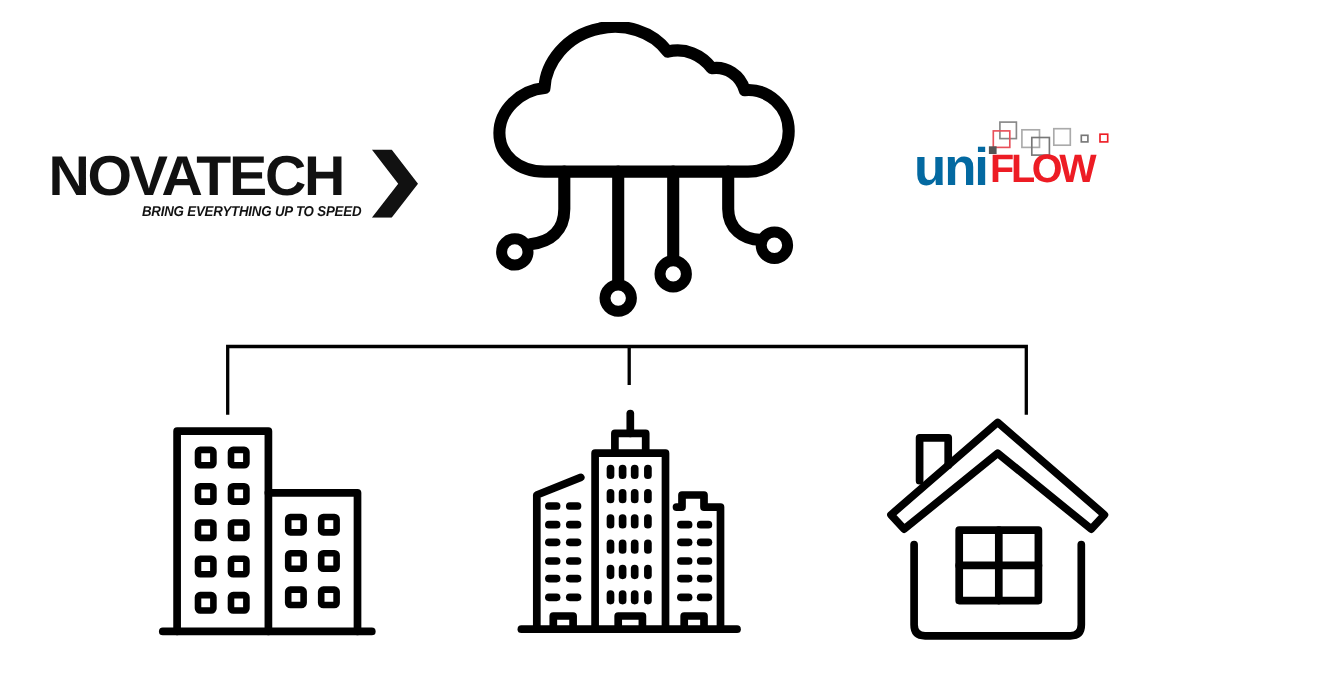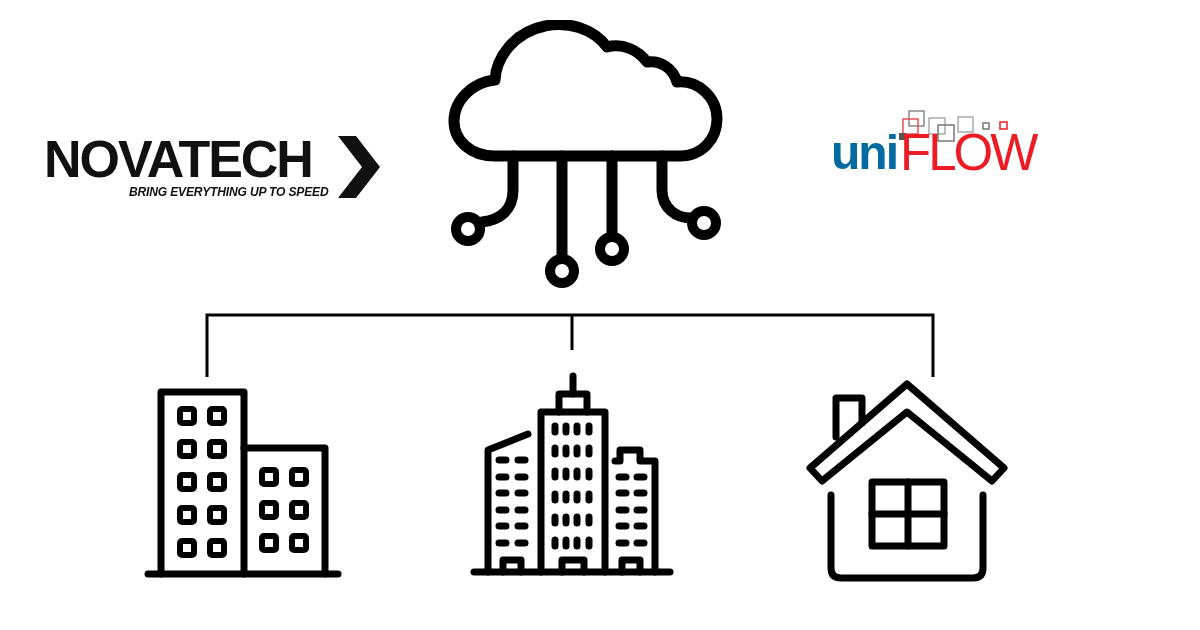--- a/index.html
+++ b/index.html
@@ -4,21 +4,21 @@
   <style>
     html, body { margin:0; padding:0; background:#ffffff; }
     body { width:1200px; height:630px; position:relative; overflow:hidden; font-family:"Liberation Sans", sans-serif; }
     .abs { position:absolute; }
     #novatech { left:44px; top:112px; width:340px; height:70px;margin-top:20px; }
     #novatech .word { position:absolute; left:0; top:0; font-family:"Liberation Sans", sans-serif; font-weight:bold; font-size:51px; letter-spacing:-2px; color:#111; line-height:56px; transform:scaleX(1.02); transform-origin:left top; }
     #novatech .tag { position:absolute; left:85px; top:52px; font-family:"Liberation Sans", sans-serif; font-style:italic; font-weight:bold; font-size:13px; color:#111; letter-spacing:-0.2px; transform:scaleX(0.93); transform-origin:left top; }
     #novatech svg { position:absolute; left:290px; top:4px; }
     #uniflow { left:828px; top:104px; width:210px; height:80px; }
     #uniflow .uni { position:absolute; left:3px; top:24px; font-family:Liberation Sans, sans-serif; font-weight:bold; font-size:48px; letter-spacing:-2px; color:#0369a1; line-height:50px; }
-    #uniflow .flow { position:absolute; left:72px; top:24px; font-family:"Liberation Sans", sans-serif; font-weight:normal; font-size:51px; letter-spacing:-3px; color:#ed1c24; line-height:50px; }
+    #uniflow .flow { position:absolute; left:72px; top:24px; font-family:"Liberation Sans", sans-serif; font-weight:bold; font-size:36px; letter-spacing:-3px; color:#ed1c24; line-height:50px; }
     #uniflow svg { position:absolute; left:0; top:0; }
     svg.icon { position:absolute; }
   </style>
 </head>
 <body>
 
 <div id="novatech" class="abs">
   <div class="word">NOVATECH</div>
   <svg width="50" height="62" viewBox="0 0 50 62">
     <polygon points="4,0 22,0 46,31 22,62 4,62 28,31" fill="#111"></polygon>

